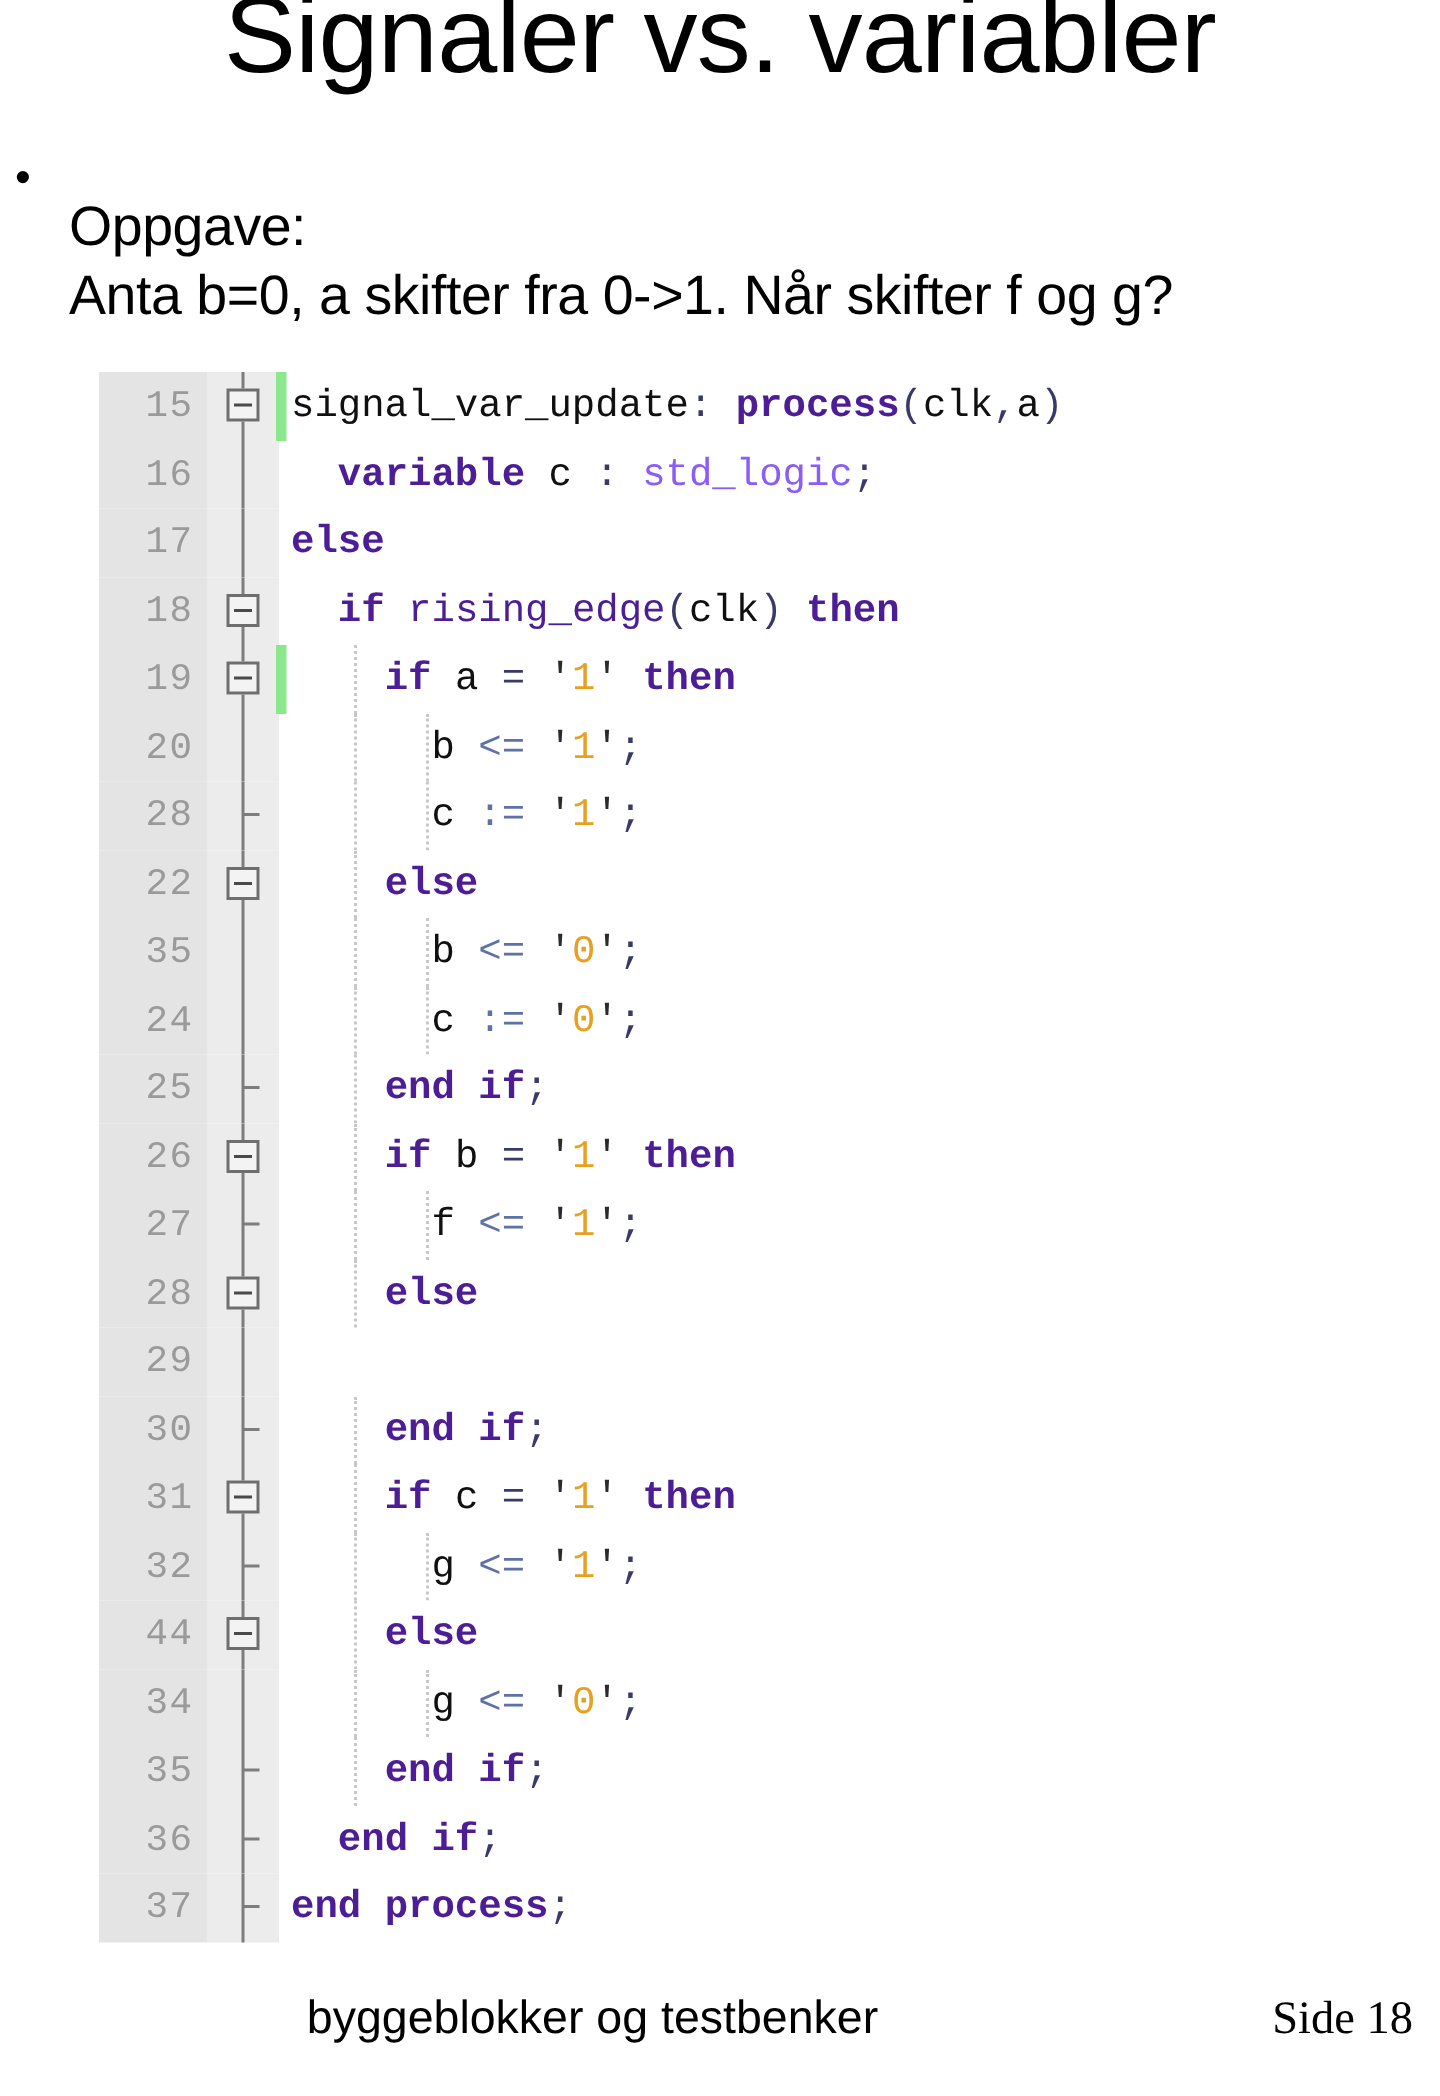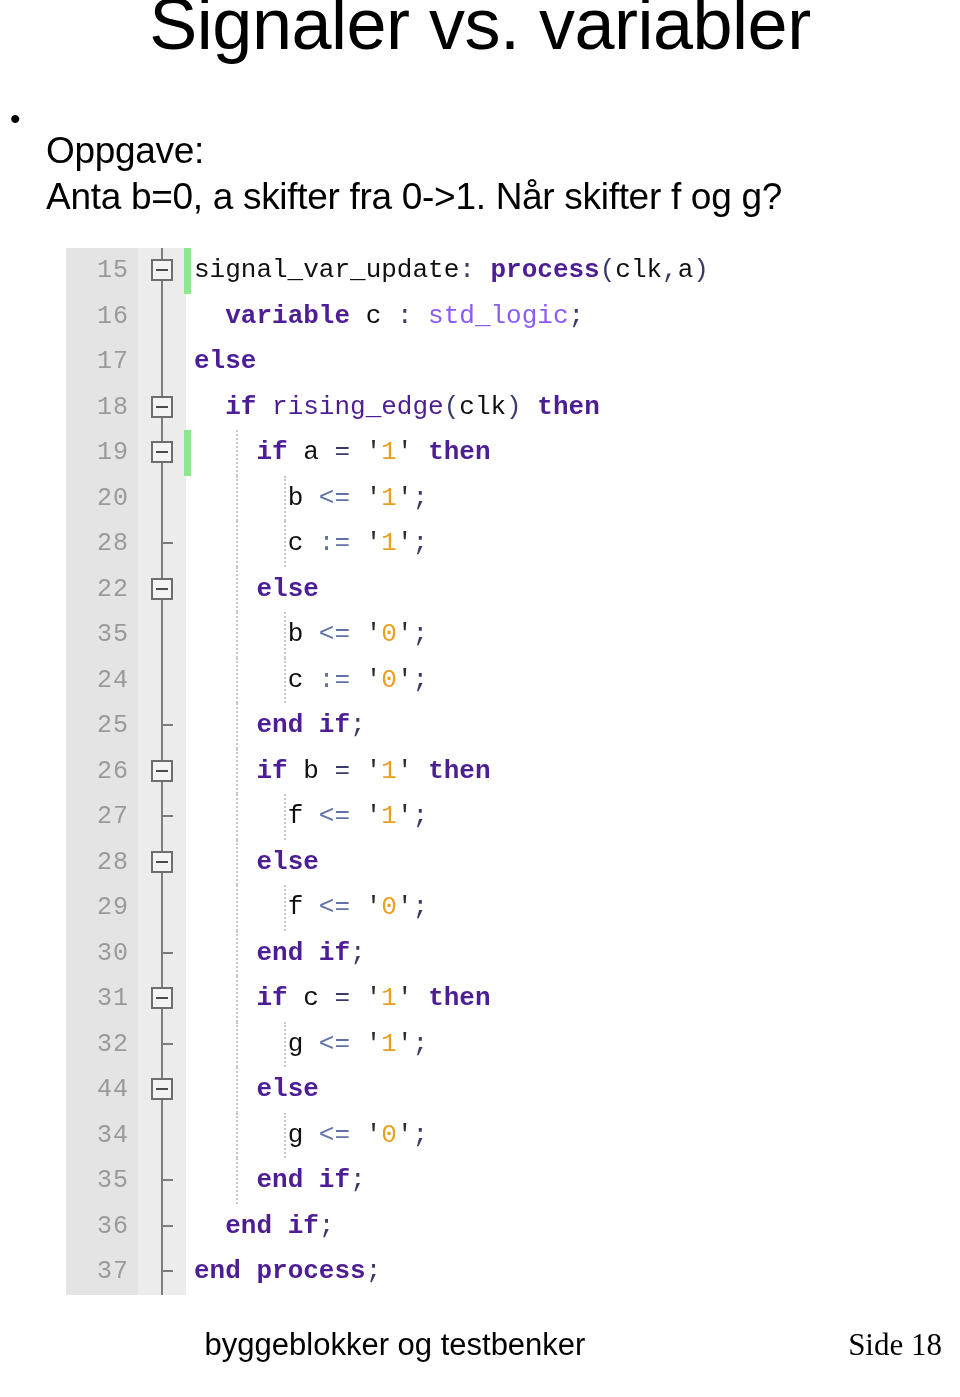--- a/index.html
+++ b/index.html
@@ -235,21 +235,21 @@
     <div class="code-line"><div class="gutter">19</div><div class="foldcol"><div class="foldbox"></div></div><div class="codetext"><div class="guide" style="left: 50px;"></div>    <span class="kw">if</span> <span class="id">a</span> <span class="pun">=</span> <span class="qt">'</span><span class="lit">1</span><span class="qt">'</span> <span class="kw">then</span></div><div class="changebar"></div></div>
     <div class="code-line"><div class="gutter">20</div><div class="foldcol"></div><div class="codetext"><div class="guide" style="left: 50px;"></div><div class="guide" style="left: 98px;"></div>      <span class="id">b</span> <span class="op">&lt;=</span> <span class="qt">'</span><span class="lit">1</span><span class="qt">'</span><span class="pun">;</span></div></div>
     <div class="code-line"><div class="gutter">28</div><div class="foldcol"><div class="foldtick"></div></div><div class="codetext"><div class="guide" style="left: 50px;"></div><div class="guide" style="left: 98px;"></div>      <span class="id">c</span> <span class="op">:=</span> <span class="qt">'</span><span class="lit">1</span><span class="qt">'</span><span class="pun">;</span></div></div>
     <div class="code-line"><div class="gutter">22</div><div class="foldcol"><div class="foldbox"></div></div><div class="codetext"><div class="guide" style="left: 50px;"></div>    <span class="kw">else</span></div></div>
     <div class="code-line"><div class="gutter">35</div><div class="foldcol"></div><div class="codetext"><div class="guide" style="left: 50px;"></div><div class="guide" style="left: 98px;"></div>      <span class="id">b</span> <span class="op">&lt;=</span> <span class="qt">'</span><span class="lit">0</span><span class="qt">'</span><span class="pun">;</span></div></div>
     <div class="code-line"><div class="gutter">24</div><div class="foldcol"></div><div class="codetext"><div class="guide" style="left: 50px;"></div><div class="guide" style="left: 98px;"></div>      <span class="id">c</span> <span class="op">:=</span> <span class="qt">'</span><span class="lit">0</span><span class="qt">'</span><span class="pun">;</span></div></div>
     <div class="code-line"><div class="gutter">25</div><div class="foldcol"><div class="foldtick"></div></div><div class="codetext"><div class="guide" style="left: 50px;"></div>    <span class="kw">end</span> <span class="kw">if</span><span class="pun">;</span></div></div>
     <div class="code-line"><div class="gutter">26</div><div class="foldcol"><div class="foldbox"></div></div><div class="codetext"><div class="guide" style="left: 50px;"></div>    <span class="kw">if</span> <span class="id">b</span> <span class="pun">=</span> <span class="qt">'</span><span class="lit">1</span><span class="qt">'</span> <span class="kw">then</span></div></div>
     <div class="code-line"><div class="gutter">27</div><div class="foldcol"><div class="foldtick"></div></div><div class="codetext"><div class="guide" style="left: 50px;"></div><div class="guide" style="left: 98px;"></div>      <span class="id">f</span> <span class="op">&lt;=</span> <span class="qt">'</span><span class="lit">1</span><span class="qt">'</span><span class="pun">;</span></div></div>
     <div class="code-line"><div class="gutter">28</div><div class="foldcol"><div class="foldbox"></div></div><div class="codetext"><div class="guide" style="left: 50px;"></div>    <span class="kw">else</span></div></div>
-    <div class="code-line"><div class="gutter">29</div><div class="foldcol"></div><div class="codetext"><div class="guide" style="left: 50px;"></div><div class="guide" style="left: 98px;"></div>      <span class="id">f</span> <span class="op">&lt;=</span> <span class="qt">'</span><span class="lit">0</span><span class="qt">'</span><span class="pun">;</span></div></div>
+    <div class="code-line"><div class="gutter">29</div><div class="foldcol"></div></div>
     <div class="code-line"><div class="gutter">30</div><div class="foldcol"><div class="foldtick"></div></div><div class="codetext"><div class="guide" style="left: 50px;"></div>    <span class="kw">end</span> <span class="kw">if</span><span class="pun">;</span></div></div>
     <div class="code-line"><div class="gutter">31</div><div class="foldcol"><div class="foldbox"></div></div><div class="codetext"><div class="guide" style="left: 50px;"></div>    <span class="kw">if</span> <span class="id">c</span> <span class="pun">=</span> <span class="qt">'</span><span class="lit">1</span><span class="qt">'</span> <span class="kw">then</span></div></div>
     <div class="code-line"><div class="gutter">32</div><div class="foldcol"><div class="foldtick"></div></div><div class="codetext"><div class="guide" style="left: 50px;"></div><div class="guide" style="left: 98px;"></div>      <span class="id">g</span> <span class="op">&lt;=</span> <span class="qt">'</span><span class="lit">1</span><span class="qt">'</span><span class="pun">;</span></div></div>
     <div class="code-line"><div class="gutter">44</div><div class="foldcol"><div class="foldbox"></div></div><div class="codetext"><div class="guide" style="left: 50px;"></div>    <span class="kw">else</span></div></div>
     <div class="code-line"><div class="gutter">34</div><div class="foldcol"></div><div class="codetext"><div class="guide" style="left: 50px;"></div><div class="guide" style="left: 98px;"></div>      <span class="id">g</span> <span class="op">&lt;=</span> <span class="qt">'</span><span class="lit">0</span><span class="qt">'</span><span class="pun">;</span></div></div>
     <div class="code-line"><div class="gutter">35</div><div class="foldcol"><div class="foldtick"></div></div><div class="codetext"><div class="guide" style="left: 50px;"></div>    <span class="kw">end</span> <span class="kw">if</span><span class="pun">;</span></div></div>
     <div class="code-line"><div class="gutter">36</div><div class="foldcol"><div class="foldtick"></div></div><div class="codetext">  <span class="kw">end</span> <span class="kw">if</span><span class="pun">;</span></div></div>
     <div class="code-line"><div class="gutter">37</div><div class="foldcol"><div class="foldtick"></div></div><div class="codetext"><span class="kw">end</span> <span class="kw">process</span><span class="pun">;</span></div></div>
   </div>
 

